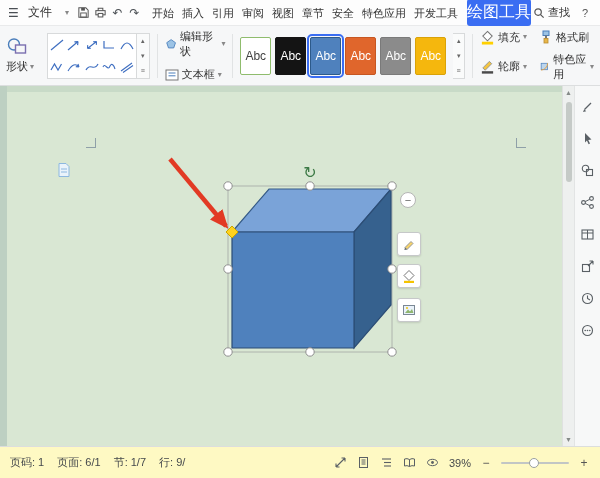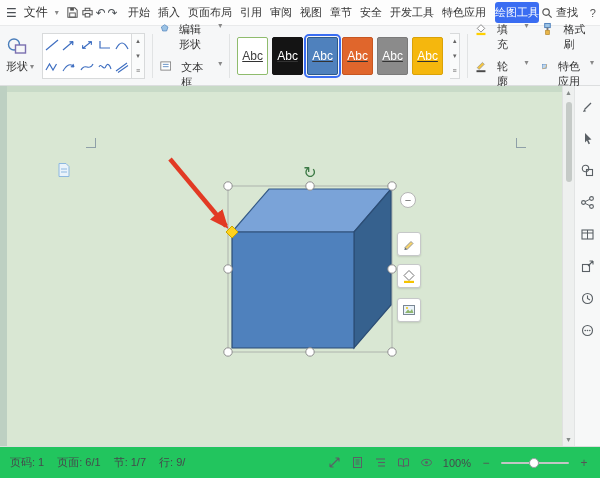--- a/index.html
+++ b/index.html
@@ -5,45 +5,45 @@
   * { margin:0; padding:0; box-sizing:border-box; }
   html,body { width:600px; height:478px; overflow:hidden; }
   body { position:relative; font-family:"Liberation Sans","DejaVu Sans",sans-serif; font-size:12px; color:#333; background:#fff; }
   svg { display:block; }
 
   
   .titlebar { position:absolute; top:0; left:0; right:0; height:26px; background:#fdfdfd;
     border-bottom:1px solid #e9eaeb; display:flex; align-items:center; padding:0 6px; gap:2px; white-space:nowrap; }
   .tb-btn { width:18px; height:20px; display:flex; align-items:center; justify-content:center;
     border-radius:3px; color:#4a4f54; font-size:12px; }
-  .tb-file { display:flex; align-items:center; gap:7px; padding:0 5px; font-size:12px; color:#333; }
+  .tb-file { display:flex; align-items:center; gap:13px; padding:0 5px; font-size:12px; color:#333; }
   .caret { font-size:8px; color:#888; line-height:1; }
   .menu-tabs { display:flex; margin-left:4px; }
-  .menu-tab { padding:0 3px; margin:0 1px; line-height:24px; font-size:11px; color:#333;font-family:Liberation Mono, monospace; }
-  .tool-tab { color:#fff; border-radius:3px; padding:3px 0; font-size:11px; margin-left:3px; }
+  .menu-tab { padding:0 3px; margin:0 1px; line-height:24px; font-size:11px; color:#333; }
+  .tool-tab { color:#fff; border-radius:3px; padding:3px 0; font-size:16px; margin-left:3px; }
   .tb-right { margin-left:auto; display:flex; align-items:center; gap:8px; padding-right:2px; }
   .find { display:flex; align-items:center; gap:3px; font-size:11px; color:#333; }
   .help-btn, .collapse-btn { color:#555; font-size:11px; width:14px; text-align:center; }
 
   
   .ribbon { position:absolute; top:26px; left:0; right:0; height:60px; background:#f6f7f8;
     border-bottom:1px solid #dcdedf; display:flex; align-items:center; padding:0 6px; gap:7px; }
   .sep { width:1px; height:44px; background:#e1e3e4; }
   .shapes-btn { display:flex; flex-direction:column; align-items:flex-start; width:38px; gap:3px; }
   .shapes-btn .lbl { display:flex; align-items:center; gap:2px; font-size:11px; color:#333; }
   .line-gallery-wrap { display:flex; }
   .line-gallery { background:#fff; border:1px solid #d8dadb; width:90px; height:46px;
     display:grid; grid-template-columns:repeat(5,1fr); grid-template-rows:1fr 1fr; }
   .lg-cell { display:flex; align-items:center; justify-content:center; }
   .gallery-scroll { display:flex; flex-direction:column; width:13px; height:46px;
     border:1px solid #d8dadb; border-left:none; background:#fafbfb; }
   .gallery-scroll span { flex:1; display:flex; align-items:center; justify-content:center; font-size:7px; color:#666; }
   .stack2 { display:flex; flex-direction:column; gap:8px; }
-  .small-btn { display:flex; gap:10px; font-size:11px; color:#333; }
-  .abc-gallery { display:flex; gap:4px; align-items:center;text-decoration:underline; }
+  .small-btn { display:flex; align-items:center; gap:3px; font-size:11px; color:#333; }
+  .abc-gallery { display:flex; gap:4px; align-items:center; }
   .swatch { width:31px; height:38px; border:1px solid #ccc; border-radius:2px;
     display:flex; align-items:center; justify-content:center; font-size:12px; }
   .swatch.selected { outline:2px solid #3a6df2; outline-offset:1px; }
   .rb-grid { display:grid; grid-template-columns:auto auto; gap:7px 12px; }
 
   
   .main { position:absolute; top:86px; left:0; right:0; bottom:32px; display:flex; }
   .canvas { position:relative; flex:1; background:#d9e7d3; overflow:hidden; }
   .canvas-left-strip { position:absolute; top:0; left:0; bottom:0; width:7px; background:#bdd0c2; }
   .canvas-top-strip { position:absolute; top:0; left:0; right:0; height:6px; background:#c8dac7; }
@@ -60,21 +60,21 @@
     box-shadow:0 1px 2px rgba(0,0,0,.12); }
   .v-scrollbar { width:12px; background:#eef0ef; border-left:1px solid #dfe1e0; position:relative;
     display:flex; flex-direction:column; align-items:center; justify-content:space-between; padding:3px 0; }
   .v-scrollbar .arr { font-size:7px; color:#858a88; }
   .v-thumb { position:absolute; top:16px; left:3px; width:6px; height:80px; background:#c5cac7; border-radius:3px; }
   .right-toolbar { width:26px; background:#f7f8f8; border-left:1px solid #e2e4e4;
     display:flex; flex-direction:column; align-items:center; padding-top:12px; gap:16px; }
   .rt-btn { width:16px; height:16px; display:flex; align-items:center; justify-content:center; }
 
   
-  .statusbar { position:absolute; left:0; right:0; bottom:0; height:32px; background:#22c55e;
+  .statusbar { position:absolute; left:0; right:0; bottom:0; height:32px; background:#fef9c3;
     border-top:1px solid #dcdedd; display:flex; align-items:center; padding:0 10px;
     font-size:11px; color:#45494c; gap:13px; white-space:nowrap; }
   .sb-right { margin-left:auto; display:flex; align-items:center; gap:9px; }
   .sb-ico { width:14px; height:14px; display:flex; align-items:center; justify-content:center; }
   .zoom-label { font-size:11px; color:#45494c; }
   .zoom-btn { font-size:12px; color:#555; width:12px; text-align:center; }
   .slider { width:68px; height:2px; background:#c2c6c5; position:relative; border-radius:1px; }
   .slider-thumb { position:absolute; left:28px; top:-4px; width:10px; height:10px; background:#fff;
     border:1px solid #9aa0a0; border-radius:50%; }
 </style>
@@ -100,28 +100,27 @@
       <path d="M4.5 5 V2.5 H9.5 V5" fill="none" stroke="#555" stroke-width="1.1"></path>
       <rect x="4.5" y="8" width="5" height="3.8" fill="#fff" stroke="#555" stroke-width="1.1"></rect>
     </svg>
   </span>
   <span class="tb-btn">↶</span>
   <span class="tb-btn">↷</span>
 
   <nav class="menu-tabs">
     <span class="menu-tab">开始</span>
     <span class="menu-tab">插入</span>
-    <span class="menu-tab">页面布局</span>
     <span class="menu-tab">引用</span>
     <span class="menu-tab">审阅</span>
     <span class="menu-tab">视图</span>
     <span class="menu-tab">章节</span>
     <span class="menu-tab">安全</span>
+    <span class="menu-tab">特色应用</span>
     <span class="menu-tab">开发工具</span>
-    <span class="menu-tab">特色应用</span>
   </nav>
   <span class="tool-tab" style="background: rgb(58, 109, 242);">绘图工具</span>
 
   <span class="tb-right">
     <span class="find">
       <svg width="12" height="12" viewBox="0 0 13 13">
         <circle cx="5.5" cy="5.5" r="3.5" fill="none" stroke="#555" stroke-width="1.3"></circle>
         <line x1="8.2" y1="8.2" x2="11.5" y2="11.5" stroke="#555" stroke-width="1.3"></line>
       </svg>
       <span>查找</span>
@@ -444,20 +443,20 @@
         <line x1="6.5" y1="3.5" x2="6.5" y2="10.5" stroke="#5a6065" stroke-width="1"></line>
       </svg>
     </span>
     <span class="sb-ico">
       <svg width="13" height="13" viewBox="0 0 13 13">
         <ellipse cx="6.5" cy="6.5" rx="5" ry="3.2" fill="none" stroke="#5a6065" stroke-width="1"></ellipse>
         <circle cx="6.5" cy="6.5" r="1.4" fill="#5a6065"></circle>
       </svg>
     </span>
 
-    <span class="zoom-label">100%</span>
+    <span class="zoom-label">39%</span>
     <span class="zoom-btn">−</span>
     <div class="slider">
       <div class="slider-thumb"></div>
     </div>
     <span class="zoom-btn">+</span>
   </div>
 </div>
 
 </body></html>

